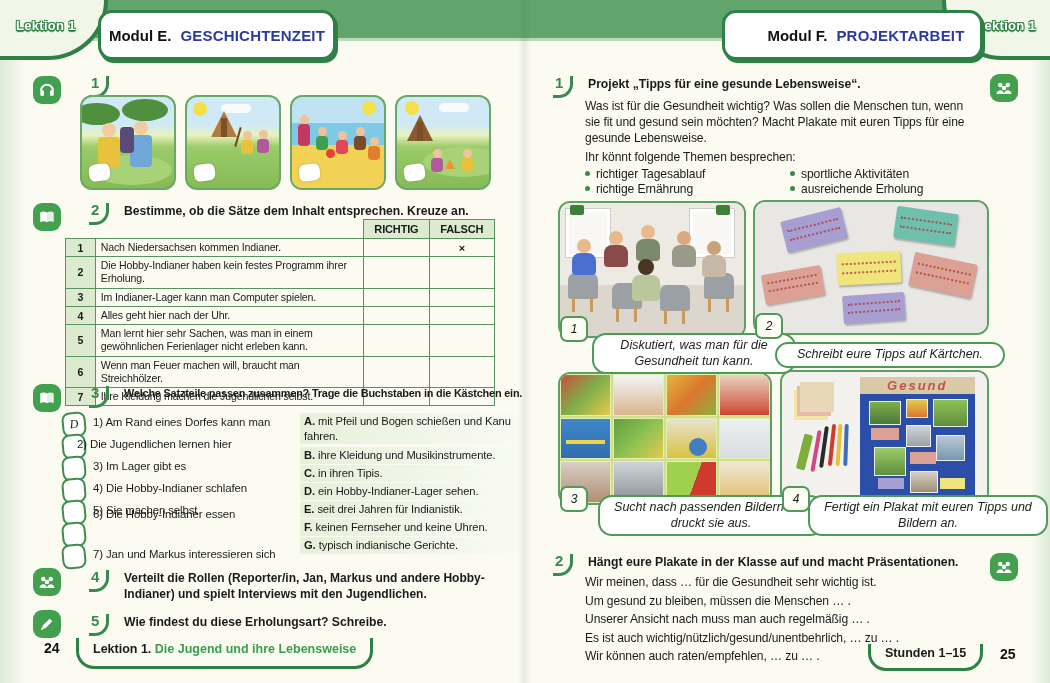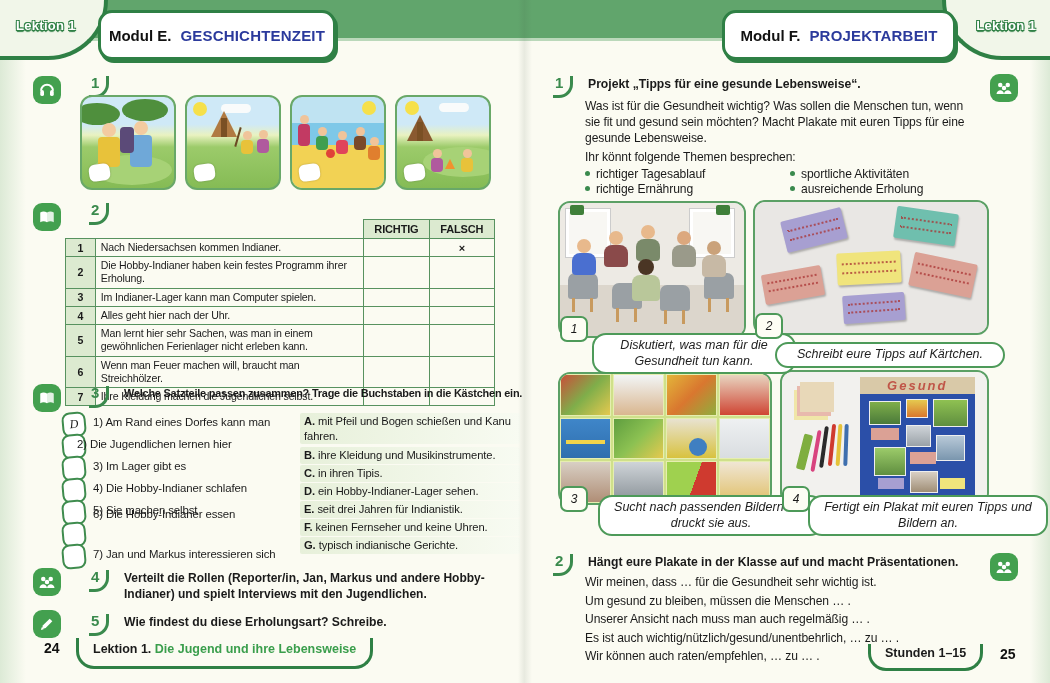--- a/index.html
+++ b/index.html
@@ -11,21 +11,21 @@
   .corner{position:absolute;top:0;width:104px;height:56px;background:#f1f6e9;z-index:3;}
   .corner.left{left:0;border-bottom-right-radius:60px;border-right:4px solid #2f8045;border-bottom:4px solid #2f8045;}
   .corner.right{right:0;border-bottom-left-radius:60px;border-left:4px solid #2f8045;border-bottom:4px solid #2f8045;}
   .lektab{position:absolute;top:18px;font-size:13px;font-weight:bold;color:#fff;letter-spacing:.3px;
     text-shadow:-1px -1px 0 #2f8045,1px -1px 0 #2f8045,-1px 1px 0 #2f8045,1px 1px 0 #2f8045,0 2px 1px #2f8045;}
   .corner.left .lektab{left:16px;}
   .corner.right .lektab{right:14px;}
   .modbox{position:absolute;top:10px;height:44px;background:#fff;border:3px solid #2f8045;border-radius:14px;
           z-index:4;display:flex;align-items:center;justify-content:center;gap:9px;box-shadow:2px 3px 0 #2f8045;}
   .modbox.left{left:98px;width:232px;}
-  .modbox.right{left:722px;width:228px;}
+  .modbox.right{left:722px;width:228px;padding-left:27px;}
   .modprefix{font-size:15px;font-weight:bold;color:#111;}
   .modtitle{font-size:15px;font-weight:bold;color:#2b3a9c;letter-spacing:.2px;}
   .seam{position:absolute;top:0;left:518px;width:14px;height:683px;
         background:linear-gradient(to right,rgba(0,0,0,0) 0%,rgba(60,80,60,.10) 45%,rgba(0,0,0,0) 100%);z-index:2;}
   .edgeL{position:absolute;left:0;top:40px;width:26px;height:643px;background:linear-gradient(to right,#dcead6,rgba(255,255,255,0));}
   .edgeR{position:absolute;right:0;top:40px;width:20px;height:643px;background:linear-gradient(to left,#dcead6,rgba(255,255,255,0));}
   
   .sideicon{position:absolute;width:28px;height:28px;background:#43a04f;border-radius:9px;
             display:flex;align-items:center;justify-content:center;z-index:1;}
   .exhead{position:absolute;display:flex;align-items:flex-start;gap:10px;}
@@ -248,20 +248,21 @@
         <div class="b" style="background:#e8c23a;"></div>
       </div>
     <div class="chk"></div>
   </div>
 
   <div class="exhead" style="left:88px;top:199px;width:420px;">
     <span class="exnum">
         <b>2</b>
         <i></i>
       </span>
+    <span class="extitle" style="white-space:nowrap;">Bestimme, ob die Sätze dem Inhalt entsprechen. Kreuze an.</span>
   </div>
   <table class="t2">
     <tbody>
         <tr class="hd">
       <td style="width:20px;"></td>
           <td></td>
       <th>RICHTIG</th>
       <th>FALSCH</th>
     </tr>
     <tr>

